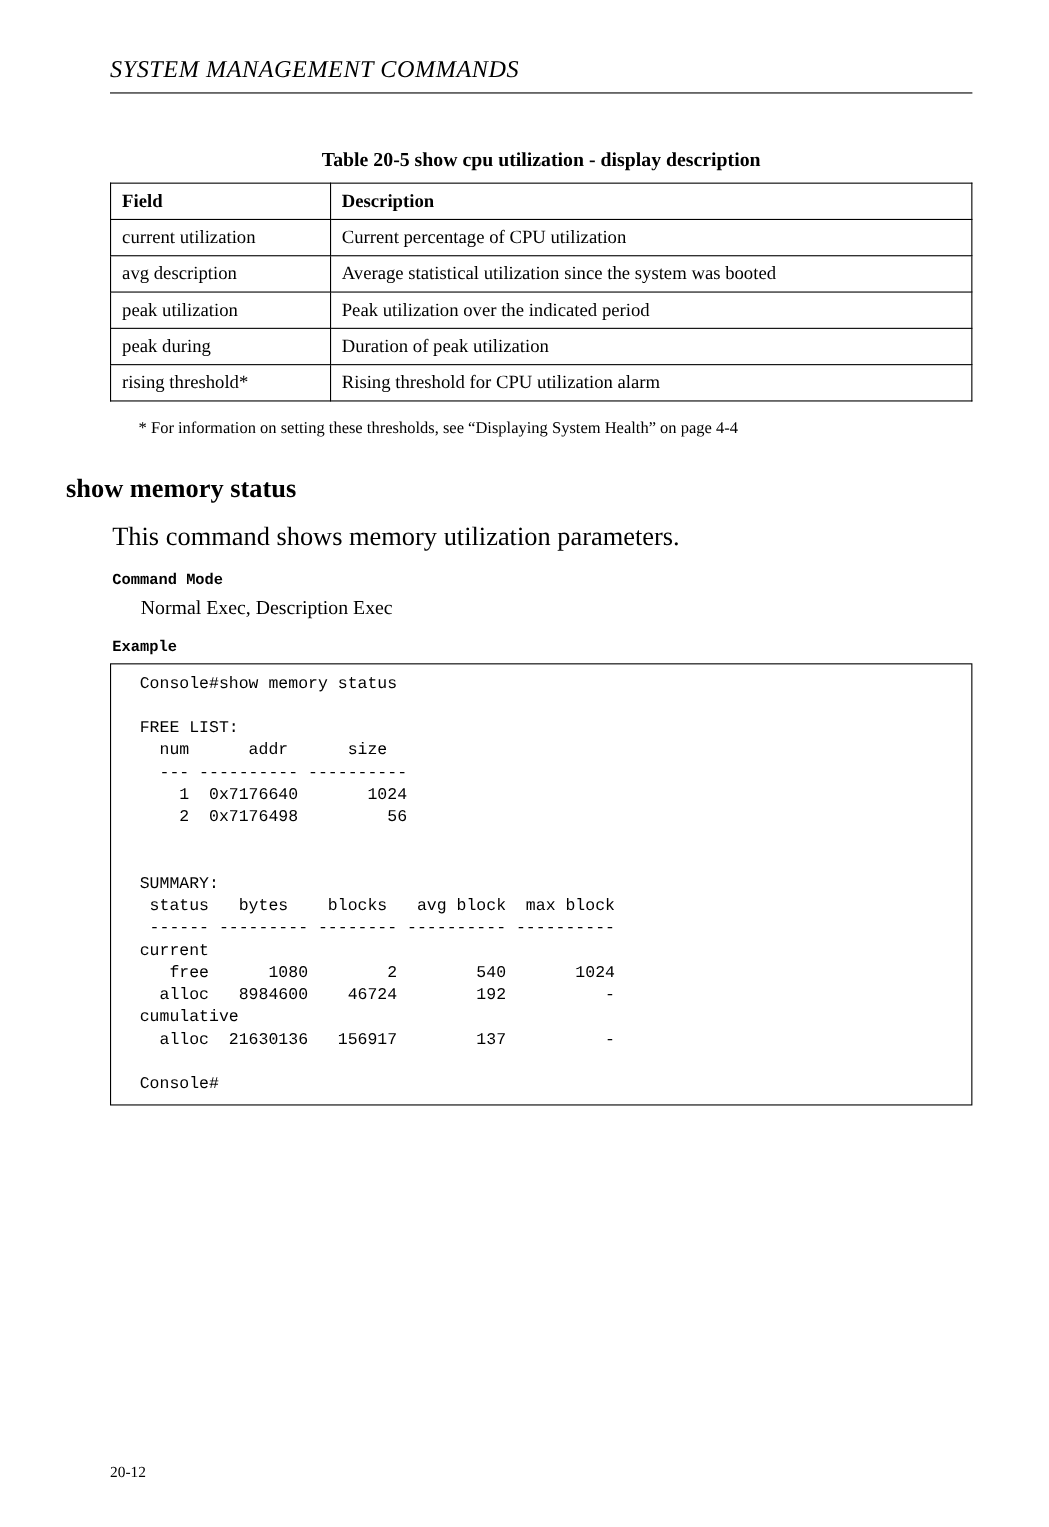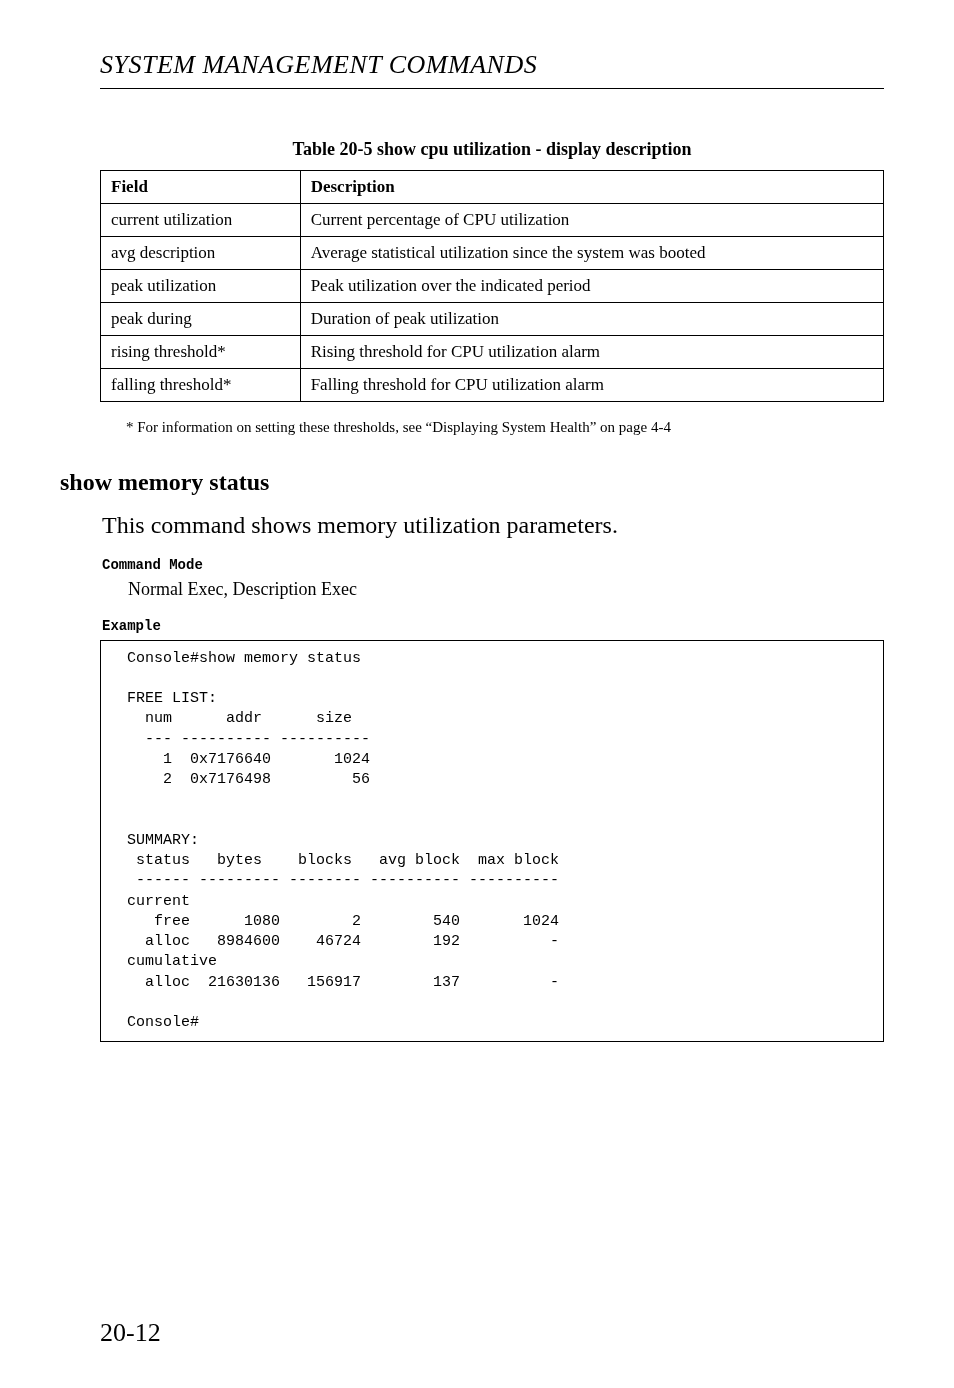--- a/index.html
+++ b/index.html
@@ -10,21 +10,21 @@
     body {
       font-family: Georgia, 'Times New Roman', serif;
       background: #fff;
       width: 954px;
       height: 1388px;
       padding: 50px 70px 40px 100px;
       color: #000;
     }
     .chapter-header {
       font-style: italic;
-      font-size: 26px;
+      font-size: 22px;
       font-variant: small-caps;
       margin-bottom: 8px;
       letter-spacing: 0.5px;
     }
     .header-line {
       border: none;
       border-top: 1px solid #000;
       margin-bottom: 50px;
     }
     .table-caption {
@@ -86,21 +86,21 @@
       font-size: 15px;
       padding: 8px 26px;
       white-space: pre;
       line-height: 1.35;
       margin-top: 4px;
     }
     .page-number {
       position: absolute;
       bottom: 40px;
       left: 100px;
-      font-size: 26px;
+      font-size: 14px;
     }
   </style>
 </head>
 <body>
 
 <div class="chapter-header">SYSTEM MANAGEMENT COMMANDS</div>
 <hr class="header-line">
 
 <div class="table-caption">Table 20-5  show cpu utilization - display description</div>
 
@@ -125,24 +125,20 @@
       <td>Peak utilization over the indicated period</td>
     </tr>
     <tr>
       <td>peak during</td>
       <td>Duration of peak utilization</td>
     </tr>
     <tr>
       <td>rising threshold*</td>
       <td>Rising threshold for CPU utilization alarm</td>
     </tr>
-    <tr>
-      <td>falling threshold*</td>
-      <td>Falling threshold for CPU utilization alarm</td>
-    </tr>
   </tbody>
 </table>
 
 <div class="footnote">* For information on setting these thresholds, see “Displaying System Health” on page 4-4</div>
 
 <h2 class="section-h2">show memory status</h2>
 
 <p class="section-desc">This command shows memory utilization parameters.</p>
 
 <h3 class="subsection-h3">Command Mode</h3>

